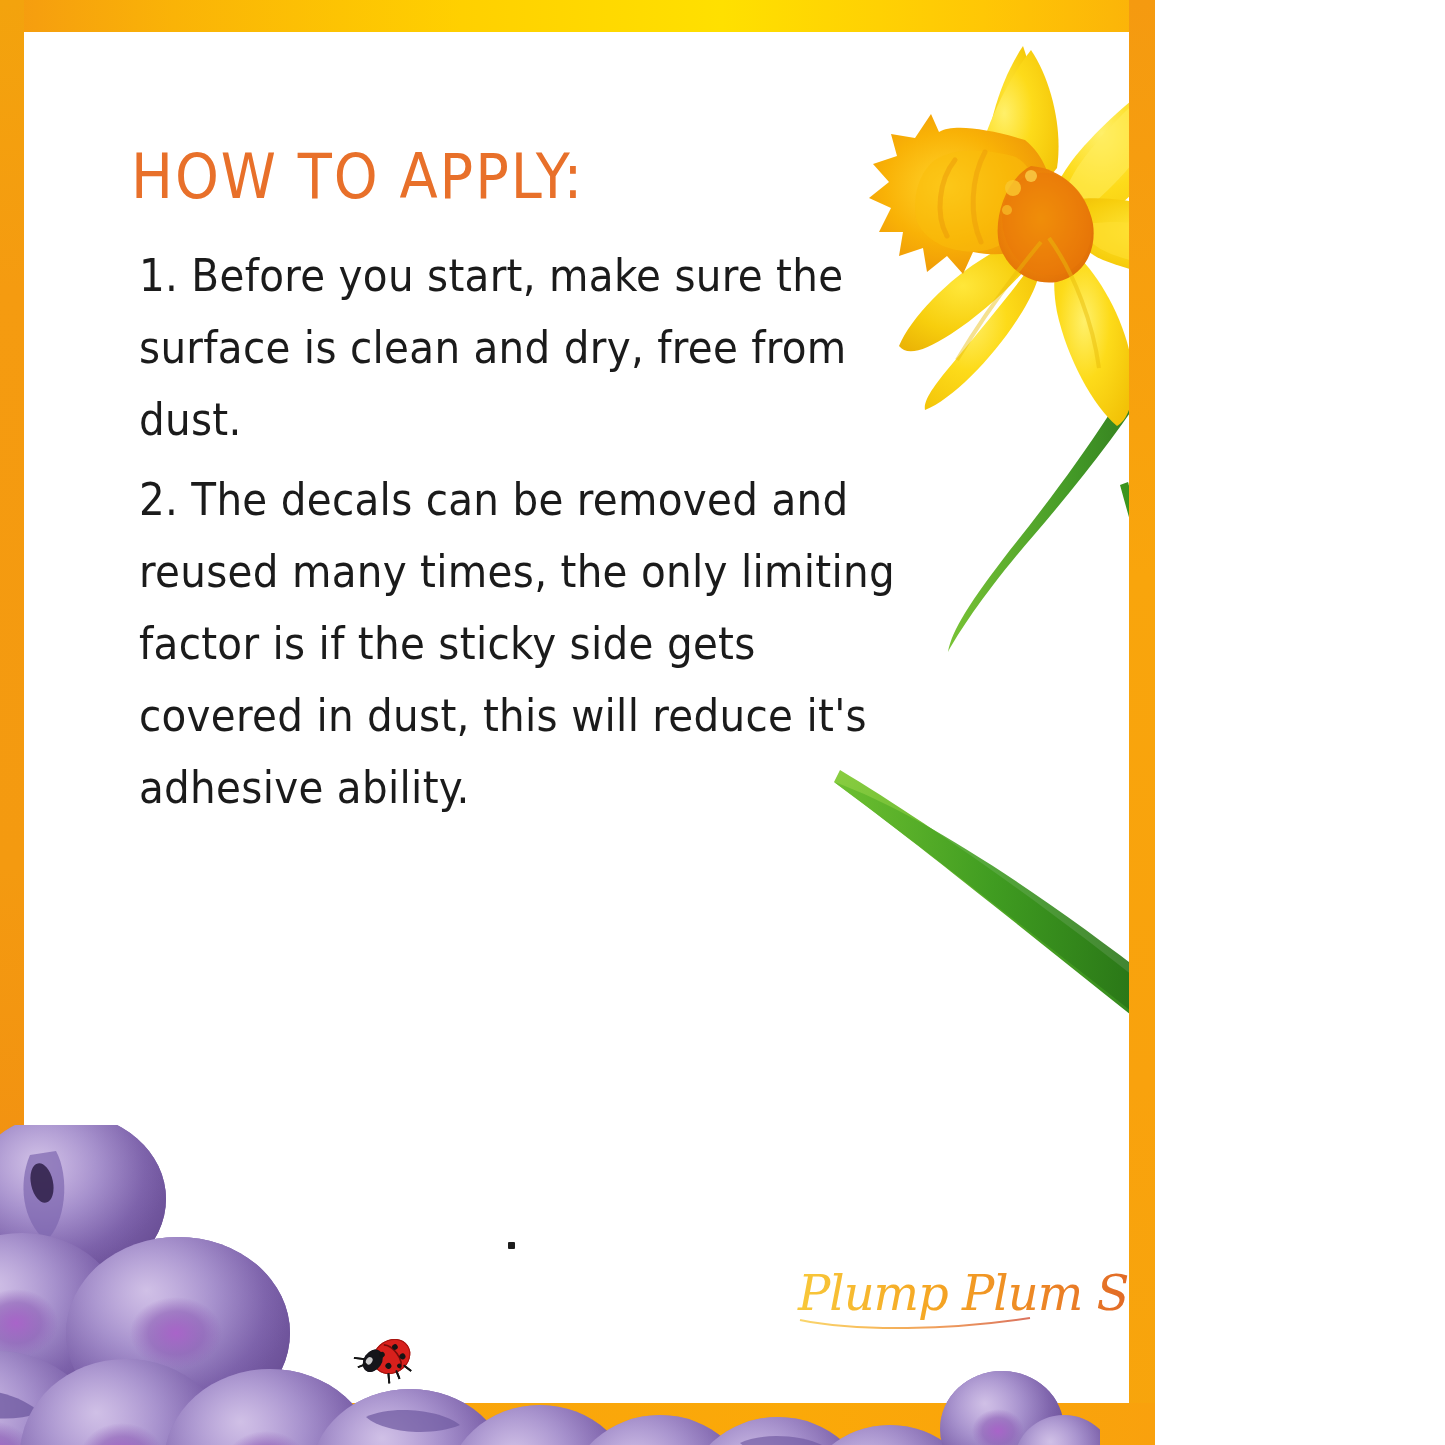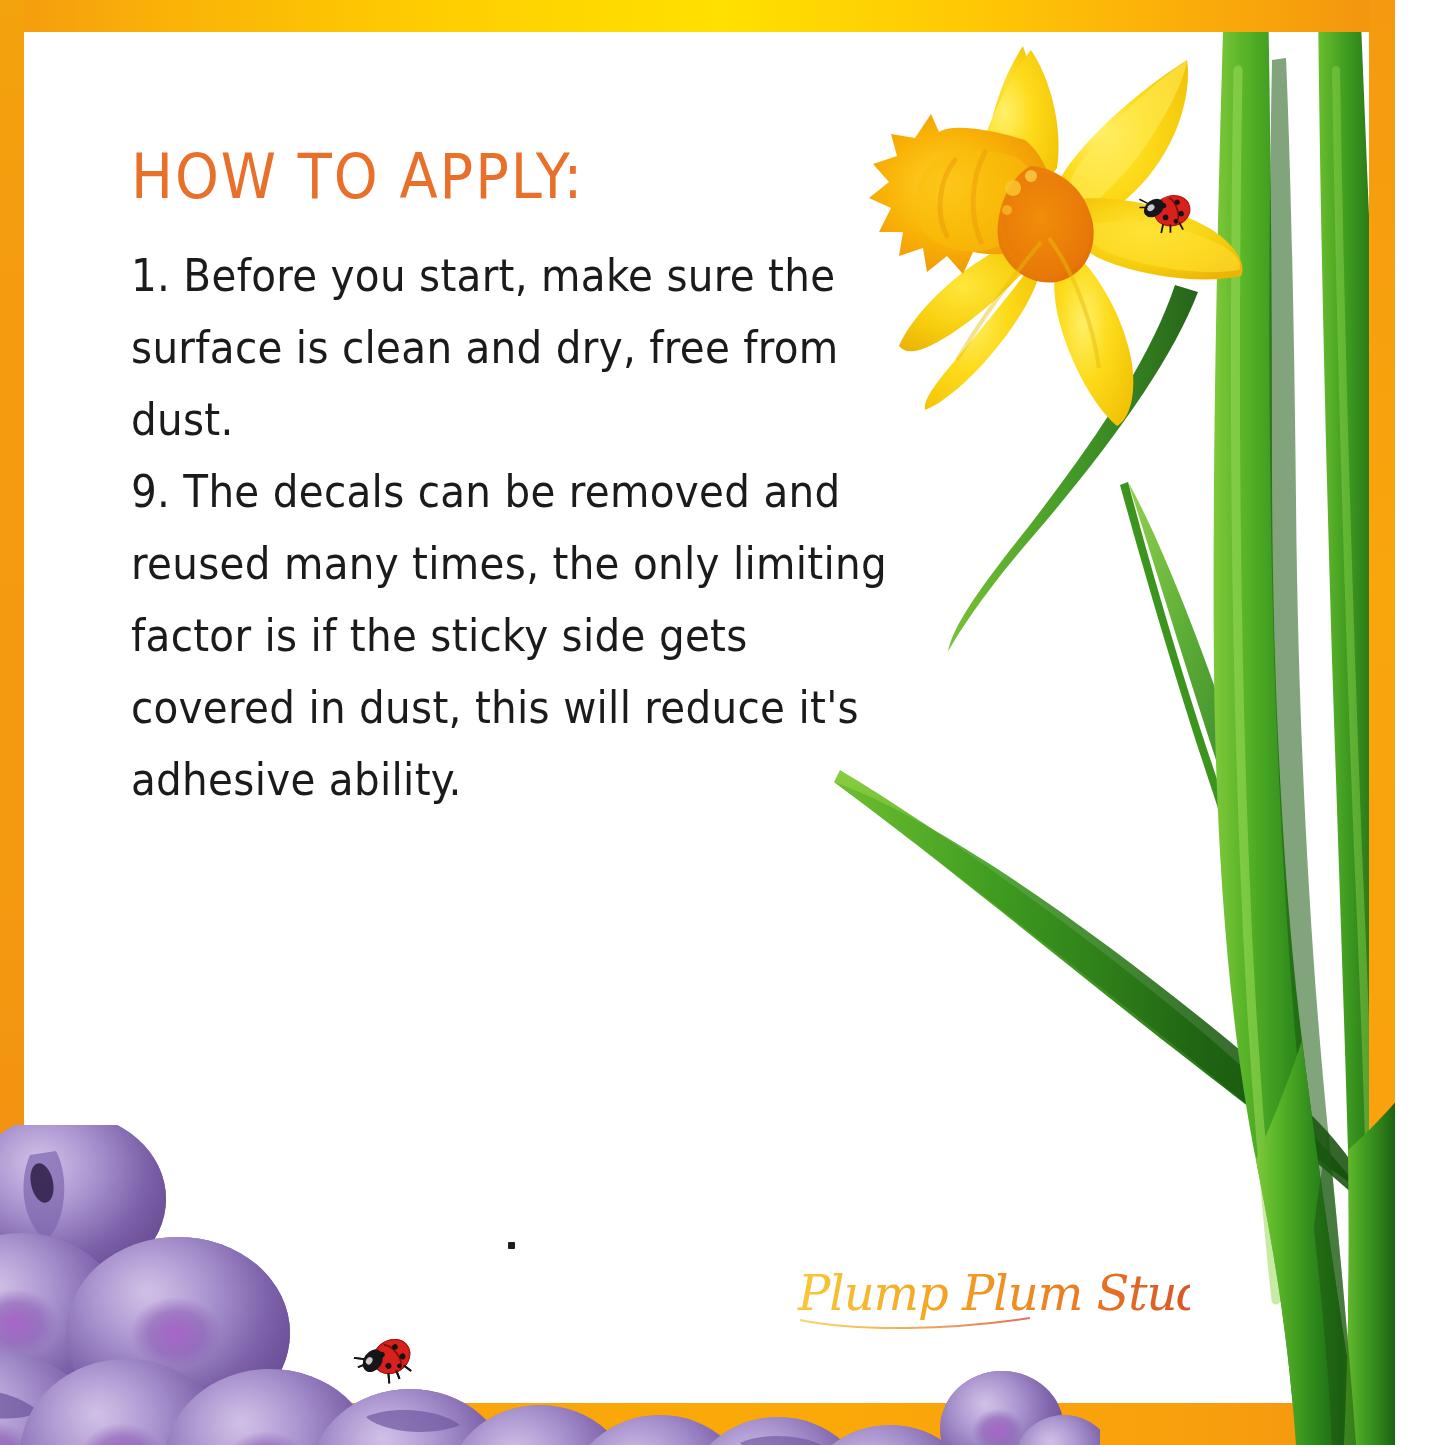--- a/index.html
+++ b/index.html
@@ -1,37 +1,37 @@
 <!DOCTYPE html>
 <html><head>
 <meta charset="utf-8">
 <style>
   html,body{margin:0;padding:0;background:#fff;}
   body{width:1445px;height:1445px;overflow:hidden;
        font-family:"DejaVu Sans Condensed","Liberation Sans",sans-serif;}
 
-  #canvas{position:relative;width:1395px;height:1445px;overflow:hidden;background:#ffffff;}
+  #canvas{position:relative;width:1155px;height:1445px;overflow:hidden;background:#ffffff;}
 
   
   .border-top{position:absolute;left:0;top:0;width:1445px;height:32px;
     background:linear-gradient(90deg,#F59A10 0%,#FAB307 12%,#FFD000 32%,#FFE000 50%,#FFC705 68%,#F9A60B 86%,#F08C12 100%);}
   .border-left{position:absolute;left:0;top:0;width:24px;height:1445px;
     background:linear-gradient(180deg,#F3A30D 0%,#F59B10 20%,#F49A10 60%,#F08A12 100%);}
   .border-right{position:absolute;right:0;top:0;width:26px;height:1445px;
     background:linear-gradient(180deg,#F59A10 0%,#F9A50C 40%,#F9A20D 75%,#F7A50C 100%);}
   .border-bottom{position:absolute;left:0;bottom:0;width:1445px;height:42px;
     background:linear-gradient(90deg,#F19010 0%,#F9A40D 25%,#FBA908 55%,#F9A10D 80%,#F29310 100%);}
 
   
   .text-col{position:absolute;left:131px;top:142px;width:790px;}
   .title{color:#E8702A;font-size:62px;line-height:70px;letter-spacing:2px;
     font-weight:400;font-stretch:condensed;white-space:nowrap;}
   .steps{margin-top:28px;color:#1b1b1b;font-size:45px;line-height:72px;
     font-weight:300;font-stretch:condensed;letter-spacing:.3px;}
-  .step{margin:0;}
+  .step{margin:8px;}
 
   
   .flower{position:absolute;left:835px;top:28px;width:430px;height:430px;}
   .flower svg{display:block;}
 
   
   .foliage{position:absolute;left:820px;top:30px;width:625px;height:1415px;}
 
   
   .plums{position:absolute;left:-30px;bottom:-20px;width:1130px;height:340px;}
@@ -198,21 +198,21 @@
         <path d="M4 26 L 0 34 M11 28 L 9 36 M20 28 L 22 36" stroke="#141414" stroke-width="1.8"></path>
         <path d="M-6 2 L -13 -4 M-7 6 L -15 4" stroke="#141414" stroke-width="1.6"></path>
       </g>
     </svg>
   </div>
 
   <div class="text-col">
     <div class="title">HOW TO APPLY:</div>
     <div class="steps">
       <p class="step">1. Before you start, make sure the surface is clean and dry, free from dust.</p>
-      <p class="step">9. The decals can be removed and reused many times, the only limiting factor is if the sticky side gets covered in dust, this will reduce it's adhesive ability.</p>
+      <p class="step">2. The decals can be removed and reused many times, the only limiting factor is if the sticky side gets covered in dust, this will reduce it's adhesive ability.</p>
     </div>
   </div>
 
   <div class="stray-dot"></div>
 
   <div class="signature">
     <svg width="400" height="100" viewBox="0 0 400 100" xmlns="http://www.w3.org/2000/svg">
       <defs>
         <linearGradient id="gSig" x1="0" y1="0" x2="1" y2="0">
           <stop offset="0%" stop-color="#F8C83A"></stop>

